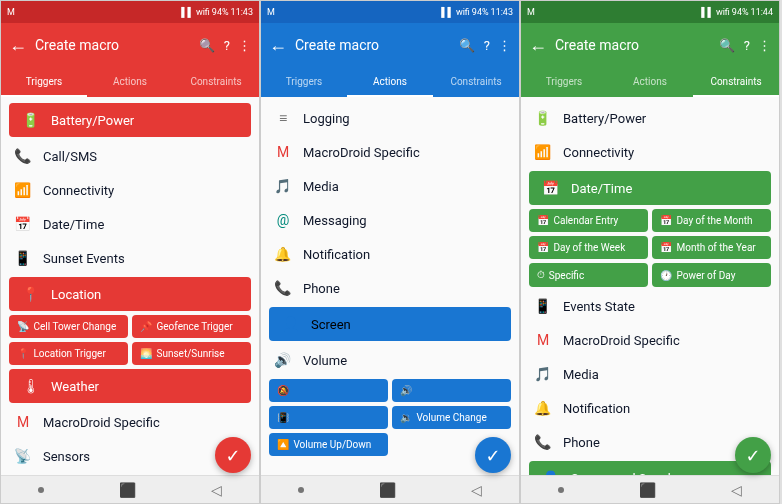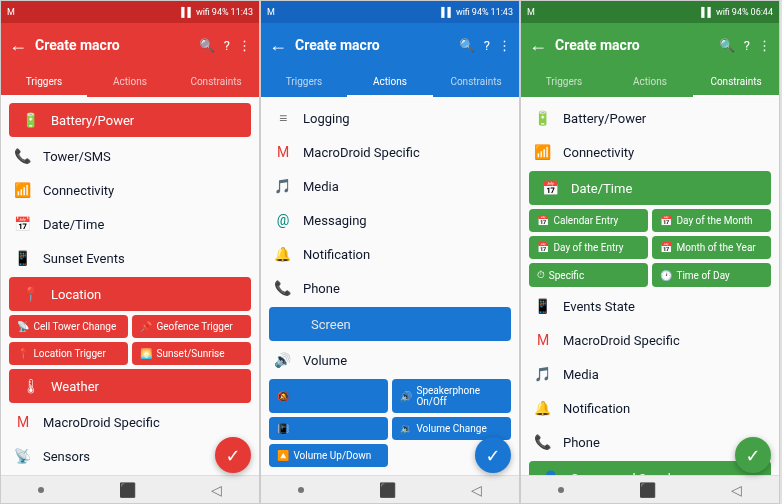--- a/index.html
+++ b/index.html
@@ -70,21 +70,21 @@
 
     .header-back {
       color: white;
       font-size: 18px;
       cursor: pointer;
       width: 20px;
     }
     .header-title {
       color: white;
       font-size: 14px;
-      font-weight: 700;
+      font-weight: 400;
       flex: 1;
     }
     .header-icons {
       display: flex;
       gap: 8px;
       color: white;
       font-size: 13px;
     }
 
     
@@ -140,21 +140,21 @@
       font-size: 13px;
       color: #0f172a;
     }
 
     
     .list-item-active-red { background: #e53935; border-radius: 4px; margin: 2px 8px; }
     .list-item-active-red .list-item-label { color: white; }
     .list-item-active-red .list-item-icon { color: white; }
 
     .list-item-active-blue { background: #1976d2; border-radius: 4px; margin: 2px 8px; }
-    .list-item-active-blue .list-item-label { color: #e5e5e5; }
+    .list-item-active-blue .list-item-label { color: #000000; }
     .list-item-active-blue .list-item-icon { color: white; }
 
     .list-item-active-green { background: #43a047; border-radius: 4px; margin: 2px 8px; }
     .list-item-active-green .list-item-label { color: white; }
     .list-item-active-green .list-item-icon { color: white; }
 
     
     .btn-grid {
       display: flex;
       flex-wrap: wrap;
@@ -265,21 +265,21 @@
   </div>
   <div class="panel-relative">
     <div class="content scrollbar">
 
       <div class="list-item list-item-active-red">
         <span class="list-item-icon icon-red">🔋</span>
         <span class="list-item-label">Battery/Power</span>
       </div>
       <div class="list-item">
         <span class="list-item-icon">📞</span>
-        <span class="list-item-label">Tower/SMS</span>
+        <span class="list-item-label">Call/SMS</span>
       </div>
       <div class="list-item">
         <span class="list-item-icon icon-teal">📶</span>
         <span class="list-item-label">Connectivity</span>
       </div>
       <div class="list-item">
         <span class="list-item-icon icon-orange">📅</span>
         <span class="list-item-label">Date/Time</span>
       </div>
       <div class="list-item">
@@ -400,21 +400,20 @@
         <span class="list-item-icon icon-blue">🔊</span>
         <span class="list-item-label">Volume</span>
       </div>
 
       <div class="btn-grid">
         <div class="btn-chip btn-chip-blue btn-chip-full">
           <span>🔕</span>
         </div>
         <div class="btn-chip btn-chip-blue btn-chip-full">
           <span>🔊</span>
-          <span>Speakerphone On/Off</span>
         </div>
       </div>
       <div class="btn-grid">
         <div class="btn-chip btn-chip-blue btn-chip-full">
           <span>📳</span>
         </div>
         <div class="btn-chip btn-chip-blue btn-chip-full">
           <span>🔉</span>
           <span>Volume Change</span>
         </div>
@@ -437,21 +436,21 @@
 
 <div class="phone-panel">
   <div class="status-bar status-bar-green">
     <span class="status-bar-left">
       <span>M</span>
     </span>
     <span class="status-bar-right">
       <span>▌▌</span>
       <span>wifi</span>
       <span>94%</span>
-      <span>06:44</span>
+      <span>11:44</span>
     </span>
   </div>
   <div class="header header-green">
     <span class="header-back">←</span>
     <span class="header-title">Create macro</span>
     <div class="header-icons">
       <span>🔍</span>
       <span>?</span>
       <span>⋮</span>
     </div>
@@ -483,35 +482,35 @@
           <span>Calendar Entry</span>
         </div>
         <div class="btn-chip btn-chip-green btn-chip-full">
           <span>📅</span>
           <span>Day of the Month</span>
         </div>
       </div>
       <div class="btn-grid">
         <div class="btn-chip btn-chip-green btn-chip-full">
           <span>📅</span>
-          <span>Day of the Entry</span>
+          <span>Day of the Week</span>
         </div>
         <div class="btn-chip btn-chip-green btn-chip-full">
           <span>📅</span>
           <span>Month of the Year</span>
         </div>
       </div>
       <div class="btn-grid">
         <div class="btn-chip btn-chip-green btn-chip-full">
           <span>⏱</span>
           <span>Specific</span>
         </div>
         <div class="btn-chip btn-chip-green btn-chip-full">
           <span>🕐</span>
-          <span>Time of Day</span>
+          <span>Power of Day</span>
         </div>
       </div>
 
       <div class="list-item">
         <span class="list-item-icon icon-grey">📱</span>
         <span class="list-item-label">Events State</span>
       </div>
       <div class="list-item">
         <span class="list-item-icon icon-red">Μ</span>
         <span class="list-item-label">MacroDroid Specific</span>

